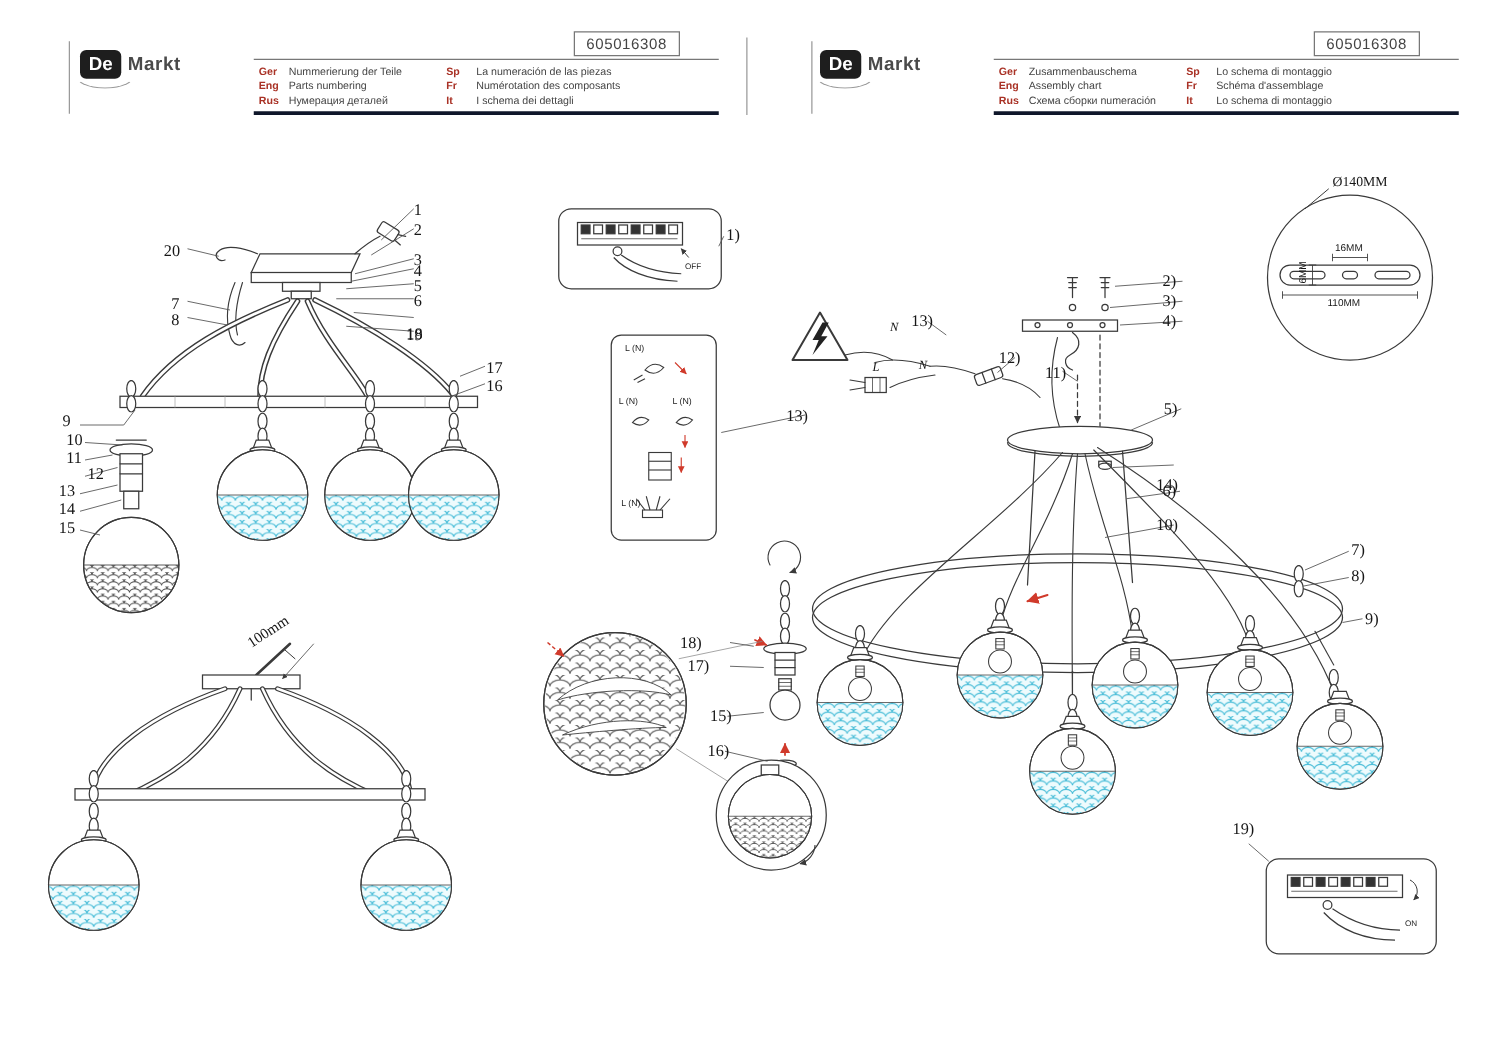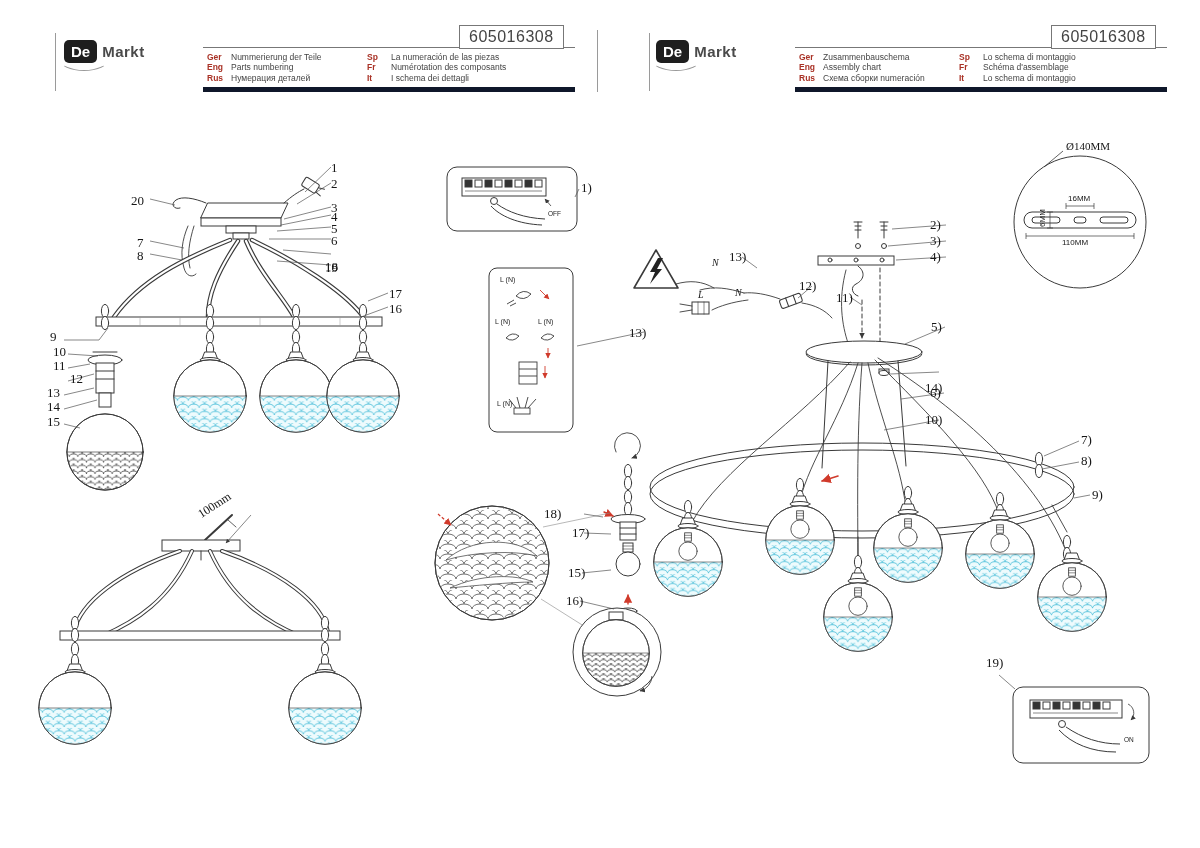--- a/index.html
+++ b/index.html
@@ -9,29 +9,29 @@
   svg.art{position:absolute;left:0;top:0}
   .vmark{position:absolute;width:1px;background:#9a9a9a}
   
   .logo{position:absolute;display:flex;align-items:center;gap:5px;height:30px}
   .logo .tile{background:#1e1e1e;color:#fff;font-weight:bold;font-size:15px;
     padding:3px 7px;border-radius:5px;position:relative;z-index:2}
   .logo .swoosh{position:absolute;left:-5px;top:11px;width:50px;height:24px;
     border:1.5px solid #9a9a9a;border-color:transparent transparent #9a9a9a transparent;
     border-radius:50%;z-index:1}
   .logo .markt{color:#4a4a4a;font-weight:bold;font-size:15px;letter-spacing:.5px;z-index:2}
-  .legend{position:absolute;top:47px;width:372px;height:45px;display:flex;gap:14px;
-    border-top:1px solid #777;border-bottom:5px solid #0f172a;padding:4px 4px}
+  .legend{position:absolute;top:47px;width:372px;height:45px;display:flex;gap:4px;
+    border-top:1px solid #777;border-bottom:3px solid #0f172a;padding:4px 4px}
   .lcol{display:flex;flex-direction:column;justify-content:space-between}
   .lcol.a{flex:0 0 146px}
   .lcol.b{flex:1}
   .lrow{display:flex;gap:5px;font-size:8.5px;line-height:1.2;white-space:nowrap}
   .lc{color:#a93226;font-weight:bold;min-width:19px}
   .lt{color:#444}
-  .model{position:absolute;top:25px;border:1px solid #777;font-size:16px;color:#444;
+  .model{position:absolute;top:25px;border:1px solid #777;font-size:12px;color:#444;
     padding:2px 9px;letter-spacing:.5px;background:#fff}
   
   .pl{position:absolute;font-family:"Liberation Serif",serif;font-size:13px;
     color:#161616;white-space:nowrap;line-height:1}
   .pl.sm{font-family:"Liberation Sans",sans-serif;font-size:7px;color:#222}
   .pl.tiny{font-family:"Liberation Sans",sans-serif;font-size:6.5px;color:#222}
   .pl.dim{font-size:8px;font-family:"Liberation Sans",sans-serif}
   .pl.big{font-size:11px}
   .pl.it{font-style:italic;font-size:10px}
 </style>
@@ -525,21 +525,21 @@
   <span class="pl" style="left:729px;top:250px">13)</span>
   <span class="pl" style="left:629px;top:326px">13)</span>
   <span class="pl" style="left:931px;top:320px">5)</span>
   <span class="pl" style="left:925px;top:381px">14)</span>
   <span class="pl" style="left:930px;top:386px">6)</span>
   <span class="pl" style="left:925px;top:413px">10)</span>
   <span class="pl" style="left:1081px;top:433px">7)</span>
   <span class="pl" style="left:1081px;top:454px">8)</span>
   <span class="pl" style="left:1092px;top:488px">9)</span>
   <span class="pl" style="left:544px;top:507px">18)</span>
-  <span class="pl" style="left:572px;top:526px">17)</span>
+  <span class="pl" style="left:550px;top:526px">17)</span>
   <span class="pl" style="left:568px;top:566px">15)</span>
   <span class="pl" style="left:566px;top:594px">16)</span>
   <span class="pl" style="left:986px;top:656px">19)</span>
   <span class="pl big" style="left:1066px;top:141px">Ø140MM</span>
   <span class="pl dim" style="left:1068px;top:195px">16MM</span>
   <span class="pl dim" style="left:1034px;top:214px;transform:rotate(-90deg)">6MM</span>
   <span class="pl dim" style="left:1062px;top:239px">110MM</span>
   <span class="pl it" style="left:712px;top:258px">N</span>
   <span class="pl it" style="left:735px;top:288px">N</span>
   <span class="pl it" style="left:698px;top:290px">L</span>

